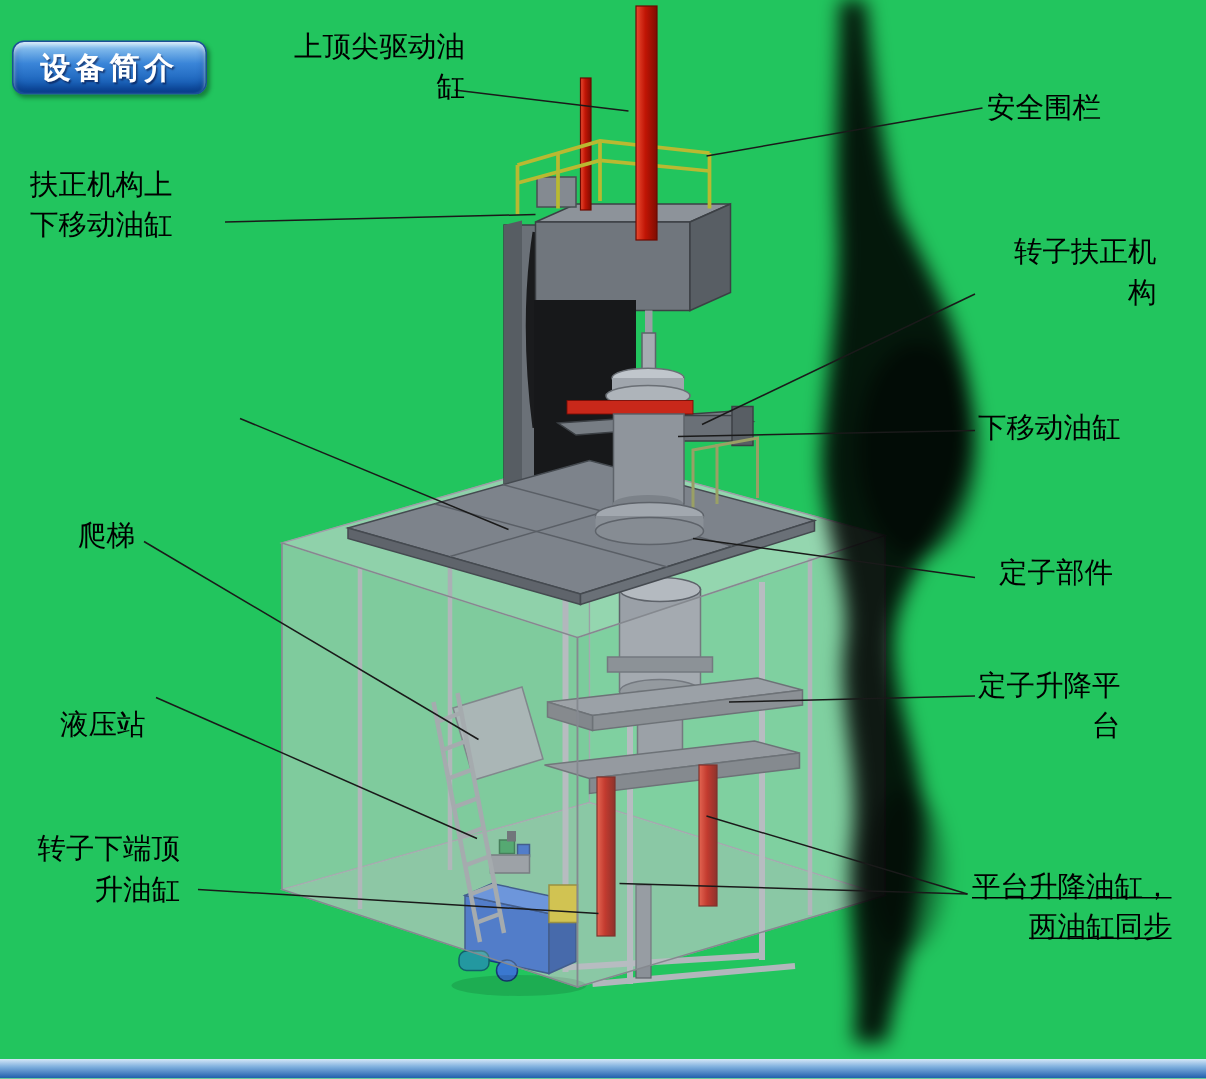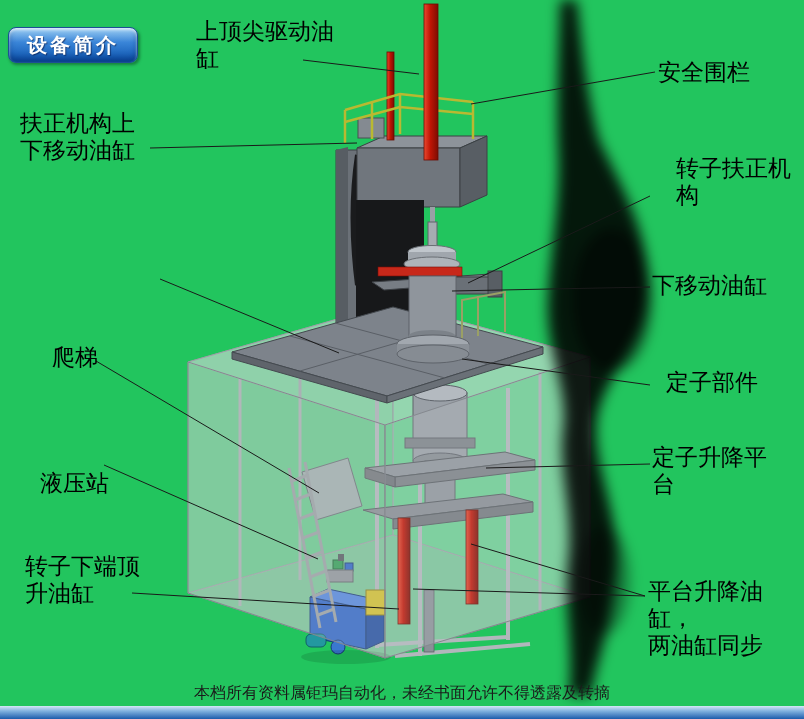--- a/index.html
+++ b/index.html
@@ -8,23 +8,24 @@
 
   .canvas {
     position:relative; width:804px; height:719px;
     background:#22c55e; overflow:hidden;
   }
 
   .machine-svg { position:absolute; left:0; top:0; }
 
   .label {
     position:absolute;
-    font-size:23px; line-height:27px; color:#000;
+    font-size:19px; line-height:27px; color:#000;
     white-space:pre-line;
     font-family:"Liberation Sans", sans-serif;
+    text-align:right;
   }
 
   .badge {
     position:absolute; left:8px; top:27px;
     width:130px; height:36px; border-radius:8px;
     background:linear-gradient(180deg,#9ed0f4 0%, #3a85d8 42%, #0b52ac 100%);
     border:1px solid #1c4f96;
     box-shadow: inset 0 2px 3px rgba(255,255,255,.65),
                 inset 0 -4px 6px rgba(4,30,90,.45),
                 1.5px 2px 3px rgba(0,0,0,.35);
@@ -243,19 +244,18 @@
   <div class="label" style="left:652px; top:155px;margin-left:24px;">转子扶正机
 构</div>
   <div class="label" style="left:652px; top:272px;">下移动油缸</div>
   <div class="label" style="left:52px;  top:344px;">爬梯</div>
   <div class="label" style="left:666px; top:369px;">定子部件</div>
   <div class="label" style="left:40px;  top:470px;">液压站</div>
   <div class="label" style="left:25px;  top:553px;">转子下端顶
 升油缸</div>
   <div class="label" style="left:652px; top:444px;">定子升降平
 台</div>
-  <div class="label" style="left:648px; top:578px;">平台升降油缸，
+  <div class="label" style="left:648px; top:578px;text-decoration:underline;">平台升降油缸，
 两油缸同步</div>
 
-  <div class="footer-note">本档所有资料属钜玛自动化，未经书面允许不得透露及转摘</div>
   <div class="footer-bar"></div>
 
 </div>
 
 </body></html>

